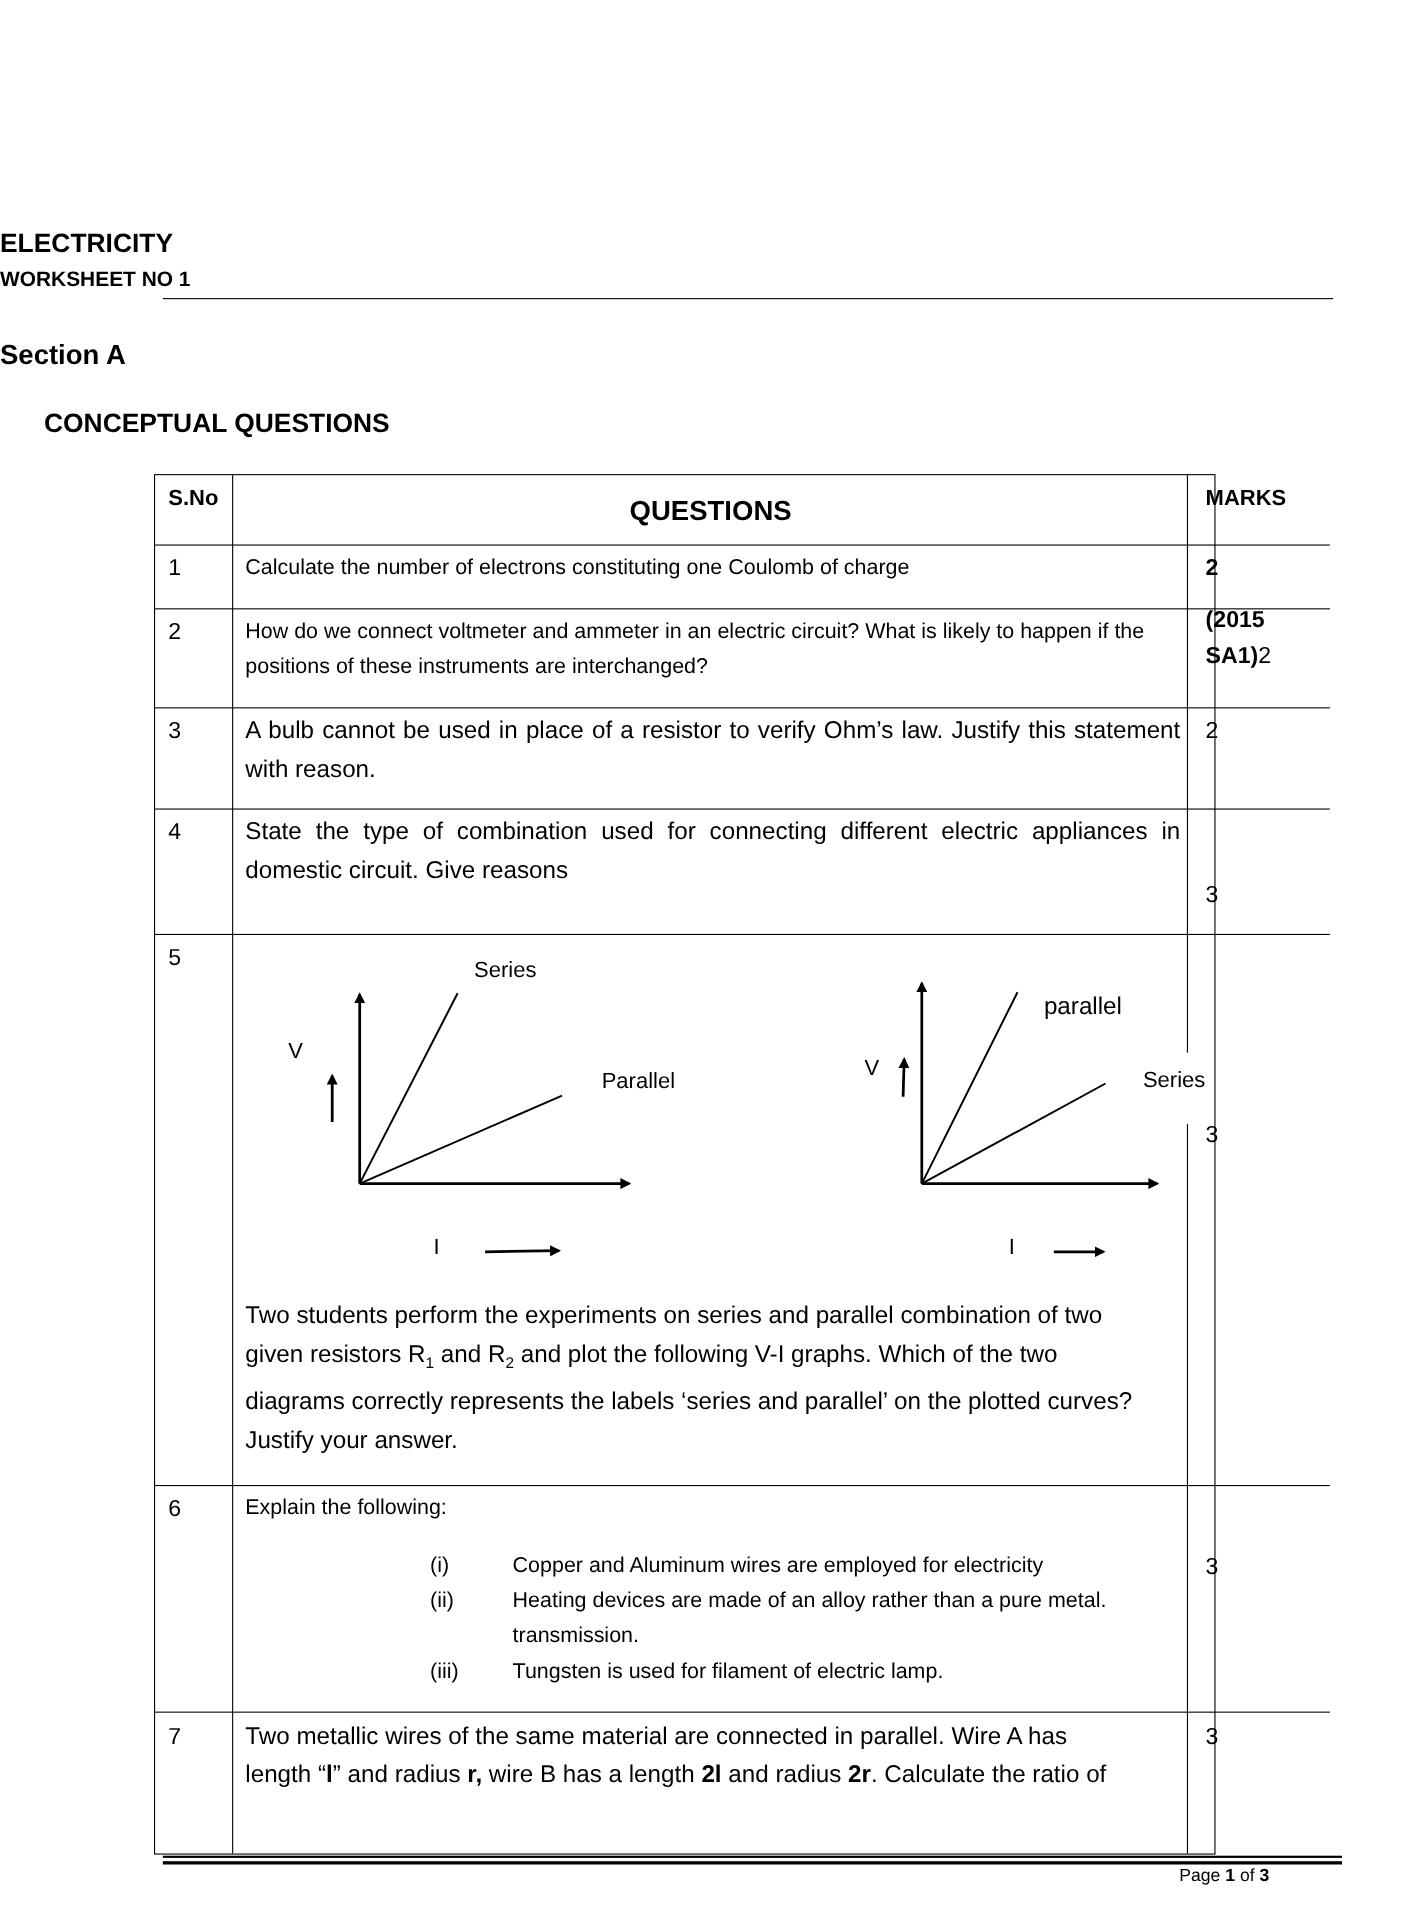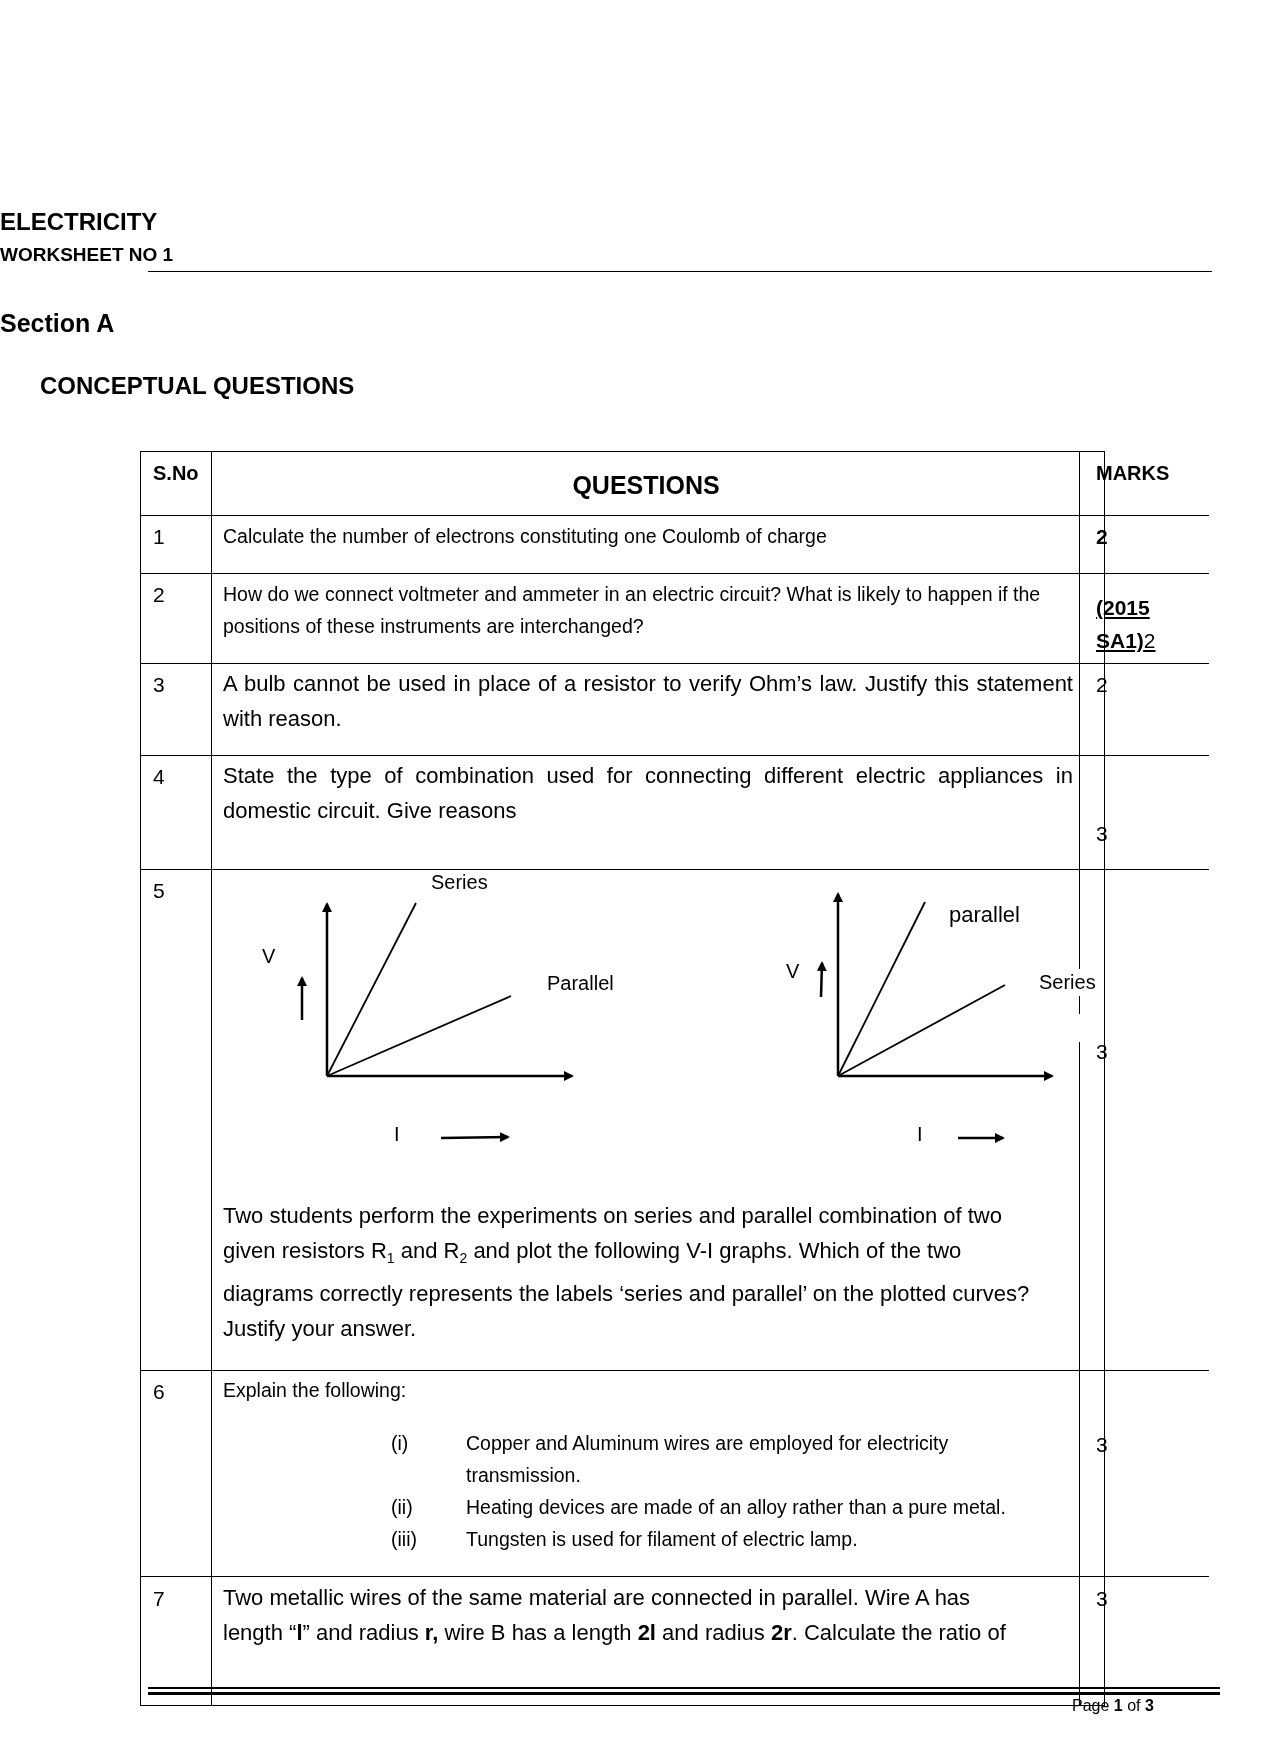--- a/index.html
+++ b/index.html
@@ -7,21 +7,21 @@
          font-family:"Liberation Sans", "DejaVu Sans", sans-serif; color:#000; }
   .abs { position:absolute; }
   .center { text-align:left; width:1275px; left:0; }
   .h-title { top:208px; font-size:24px; font-weight:bold; }
   .h-sub { top:244px; font-size:19px; font-weight:bold; }
   .h-rule { top:271px; left:148px; width:1064px; height:0; border-top:1.5px solid #000; }
   .h-section { top:309px; font-size:25px; font-weight:bold; }
   .h-concept { top:372px; font-size:24px; font-weight:bold;margin-left:40px; }
 
   .tbl { position:absolute; left:140px; top:431px; width:965px; height:1255px;
-         border:1.5px solid #000; box-sizing:border-box;margin-top:20px; }
+         border:1.5px solid #000; box-sizing:border-box; }
   .vline { position:absolute; top:0; width:0; border-left:1.5px solid #000; }
   .hline { position:absolute; left:0; height:0; border-top:1.5px solid #000; width:1068px; }
 
   .cell { position:absolute; font-size:21px; line-height:35px; }
   .sno { left:12px; font-size:21px; }
   .q { left:82px; width:850px; }
   .q.small { font-size:19.5px; line-height:32px; }
   .q.justify { text-align:justify; text-align-last:left; }
   .mk { left:955px; font-size:21px; }
   .bold { font-weight:bold; }
@@ -68,21 +68,21 @@
 
   <div>
     <div class="cell sno" style="top:67px;">1</div>
     <div class="cell q small" style="top:68px;">Calculate the number of electrons constituting one Coulomb of charge</div>
     <div class="cell mk bold" style="top:67px;">2</div>
   </div>
 
   <div>
     <div class="cell sno" style="top:125px;">2</div>
     <div class="cell q small" style="top:126px;">How do we connect voltmeter and ammeter in an electric circuit? What is likely to happen if the positions of these instruments are interchanged?</div>
-    <div class="cell mk" style="top:139px;line-height:33px;text-decoration:underline;">
+    <div class="cell mk" style="top:115px;line-height:33px;">
       <span class="bold">(2015</span><br>
       <span class="bold">SA1)</span><span>2</span>
     </div>
   </div>
 
   <div>
     <div class="cell sno" style="top:215px;">3</div>
     <div class="cell q justify" style="top:214px;font-size:22px;">A bulb cannot be used in place of a resistor to verify Ohm’s law. Justify this statement with reason.</div>
     <div class="cell mk" style="top:215px;">2</div>
   </div>
@@ -102,22 +102,22 @@
       <div>Justify your answer.</div>
     </div>
     <div class="cell mk" style="top:582px;">3</div>
   </div>
 
   <div>
     <div class="cell sno" style="top:922px;">6</div>
     <div class="cell q small" style="top:922px;">Explain the following:</div>
     <div class="sublist" style="left:250px;top:975px;">
       <div><span class="roman">(i)</span><span>Copper and Aluminum wires are employed for electricity</span></div>
+      <div><span class="roman">(ii)</span><span>Heating devices are made of an alloy rather than a pure metal.</span></div>
       <div><span class="roman"></span><span>transmission.</span></div>
-      <div><span class="roman">(ii)</span><span>Heating devices are made of an alloy rather than a pure metal.</span></div>
       <div><span class="roman">(iii)</span><span>Tungsten is used for filament of electric lamp.</span></div>
     </div>
     <div class="cell mk" style="top:975px;">3</div>
   </div>
 
   <div>
     <div class="cell sno" style="top:1129px;">7</div>
     <div class="cell q" style="top:1128px;font-size:22px;width:860px;">
       <div>Two metallic wires of the same material are connected in parallel. Wire A has</div>
       <div><span>length “</span><b>l</b><span>” and radius </span><b>r,</b><span> wire B has a length </span><b>2l</b><span> and radius </span><b>2r</b><span>. Calculate the ratio of</span></div>

